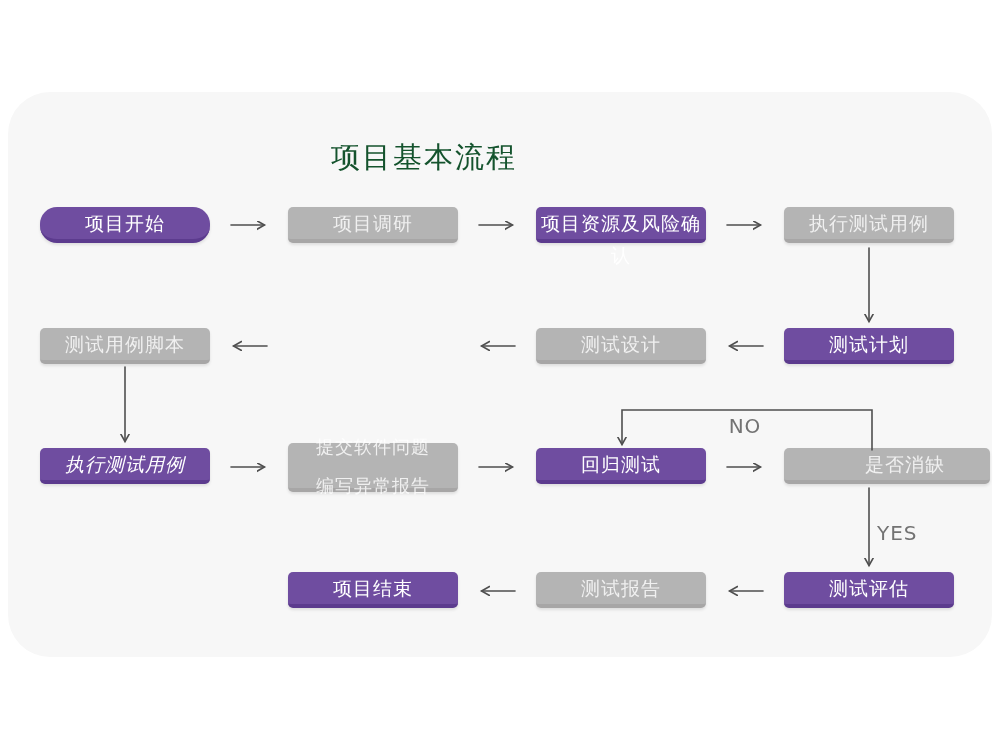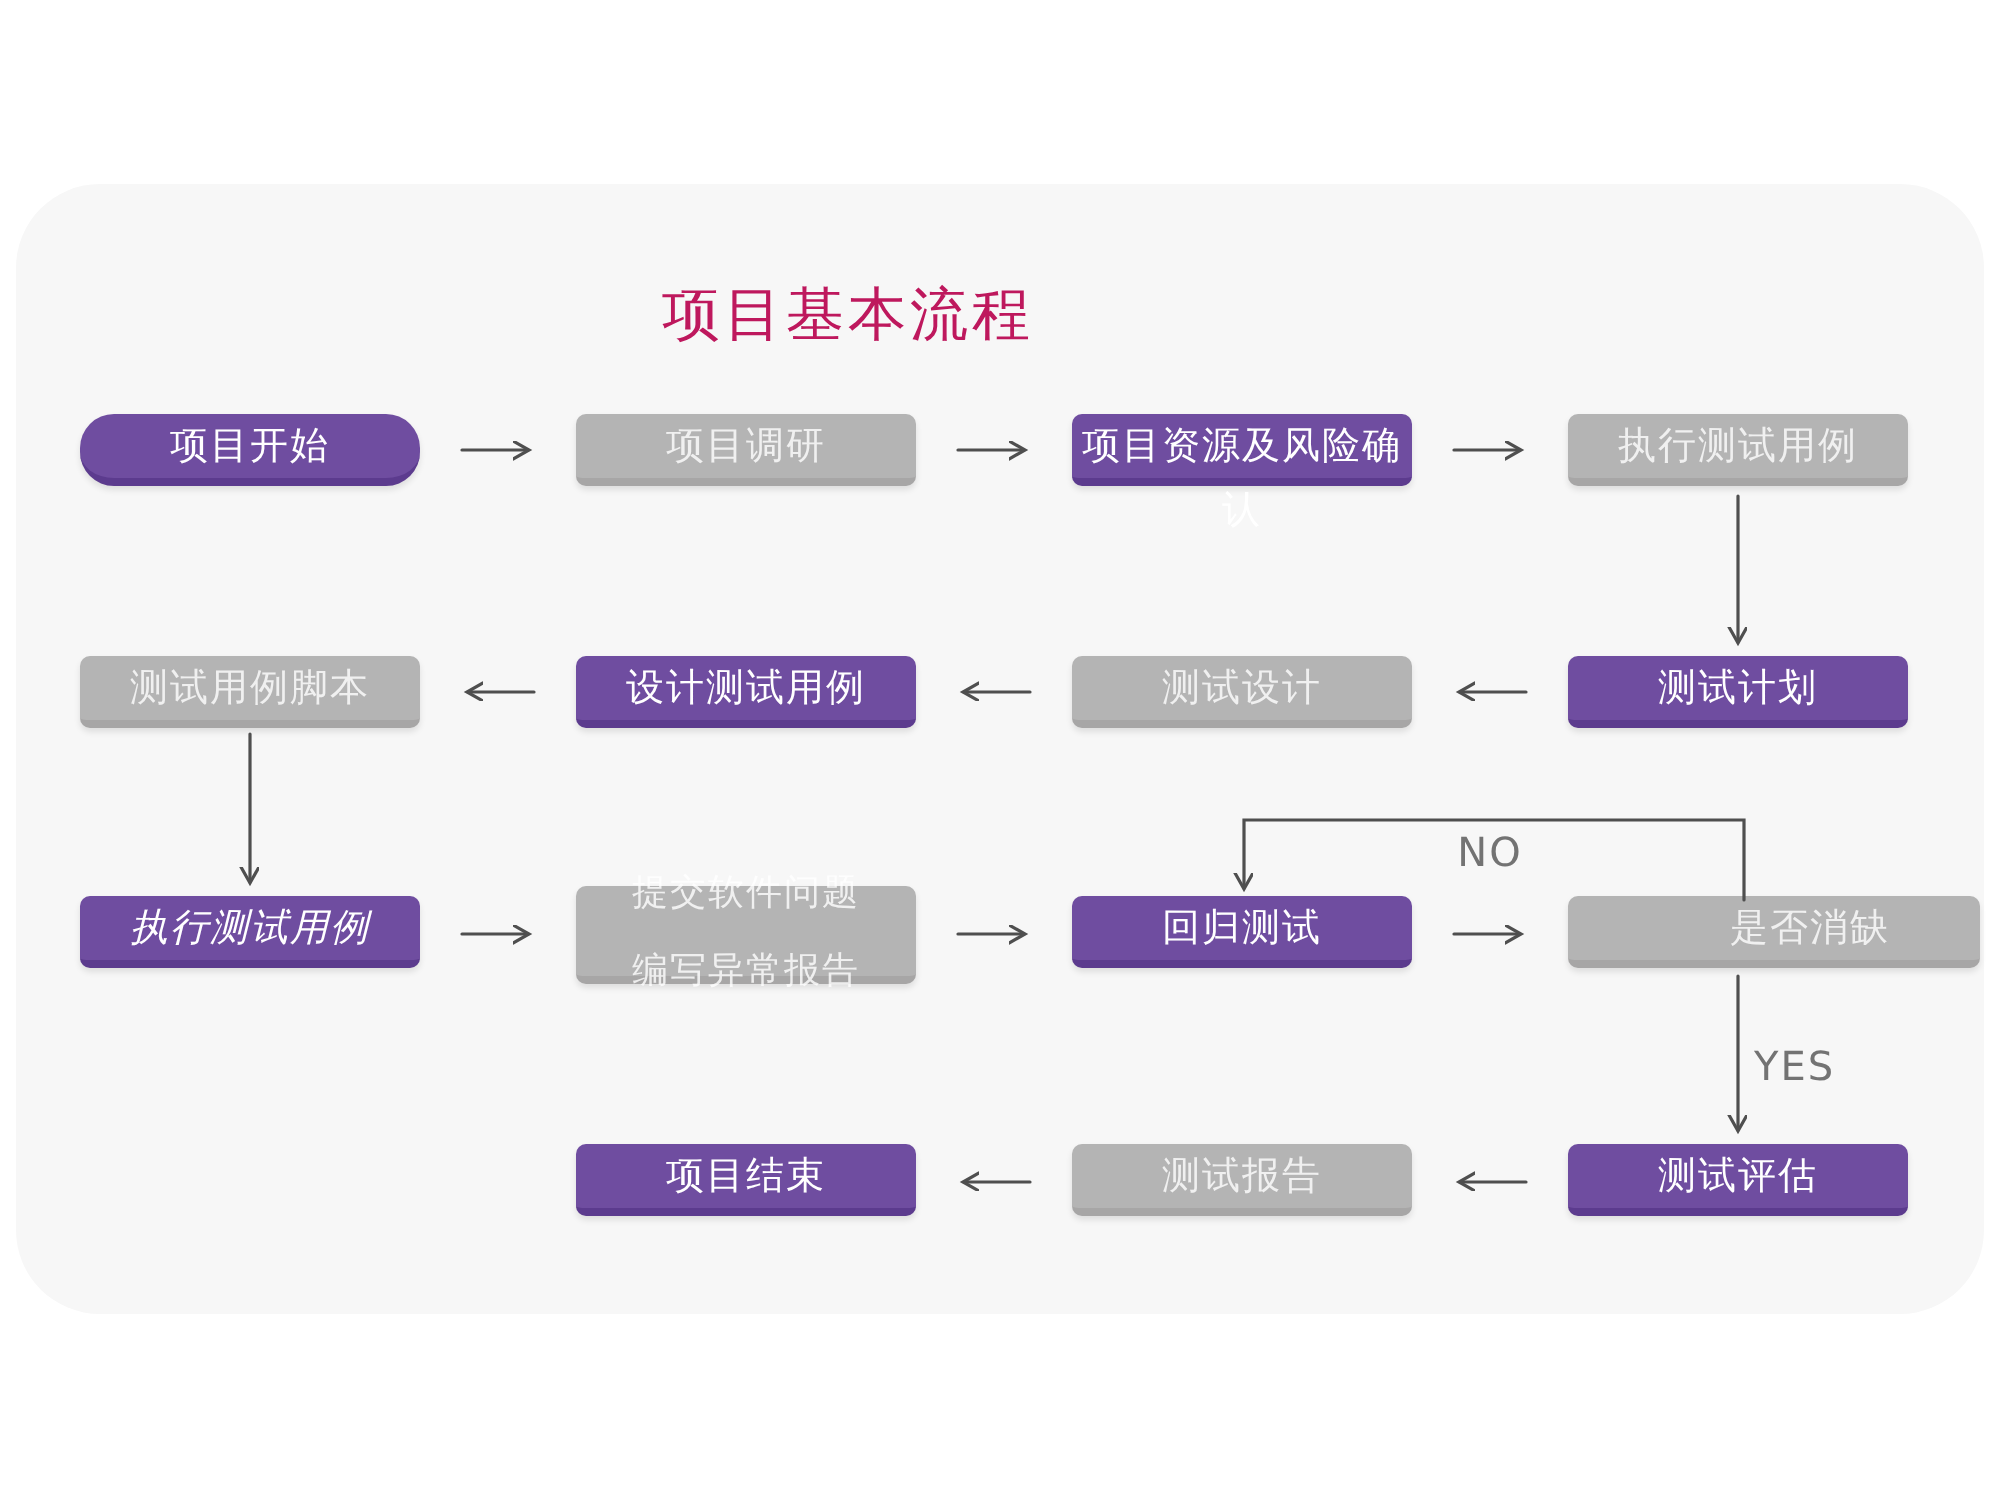--- a/index.html
+++ b/index.html
@@ -26,21 +26,21 @@
     border-radius: 42px;
   }
   .title {
     position: absolute;
     left: 0;
     top: 138px;
     width: 848px;
     text-align: center;
     font-size: 29px;
     letter-spacing: 2px;
-    color: #be185d;
+    color: #14532d;
   }
   .node {
     position: absolute;
     width: 170px;
     height: 32px;
     border-radius: 5px;
     text-align: center;
     font-size: 19px;
     line-height: 32px;
     letter-spacing: 1px;
@@ -89,21 +89,20 @@
   <div class="card"></div>
 
   <div class="title">项目基本流程</div>
 
   <div class="node purple" style="left:40px;  top:207px;border-radius:17px;">项目开始</div>
   <div class="node gray" style="left:288px; top:207px;">项目调研</div>
   <div class="node purple" style="left:536px; top:207px;">项目资源及风险确认</div>
   <div class="node gray" style="left:784px; top:207px;">执行测试用例</div>
 
   <div class="node gray" style="left:40px;  top:328px;">测试用例脚本</div>
-  <div class="node purple" style="left:288px; top:328px;">设计测试用例</div>
   <div class="node gray" style="left:536px; top:328px;">测试设计</div>
   <div class="node purple" style="left:784px; top:328px;">测试计划</div>
 
   <div class="node purple" style="left:40px;  top:448px;font-style:italic;">执行测试用例</div>
   <div class="node gray two-line" style="left:288px; top:443px;">
     <span>提交软件问题</span>
     <span>编写异常报告</span>
   </div>
   <div class="node purple" style="left:536px; top:448px;">回归测试</div>
   <div class="node gray" style="left:784px; top:448px;padding-left:36px;">是否消缺</div>

